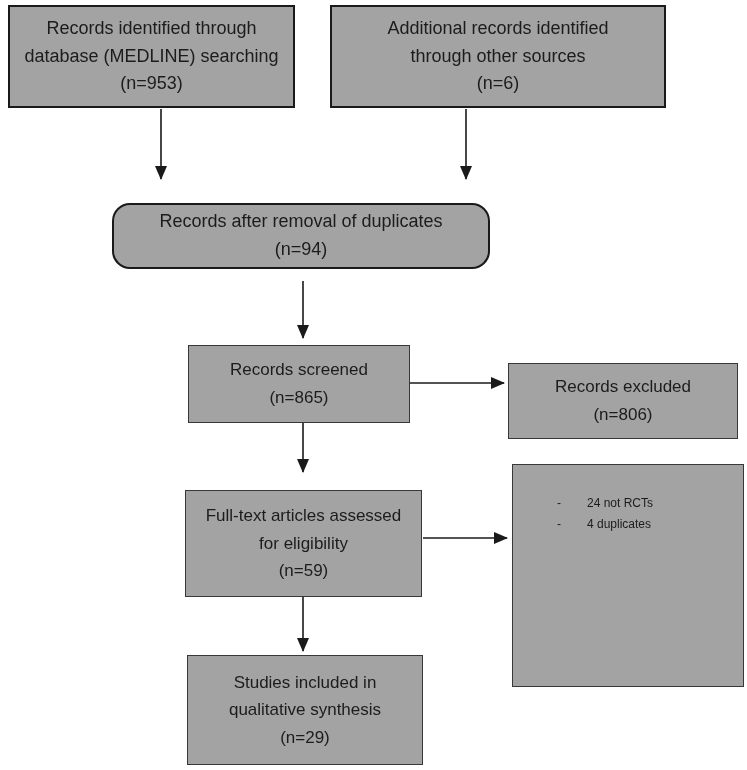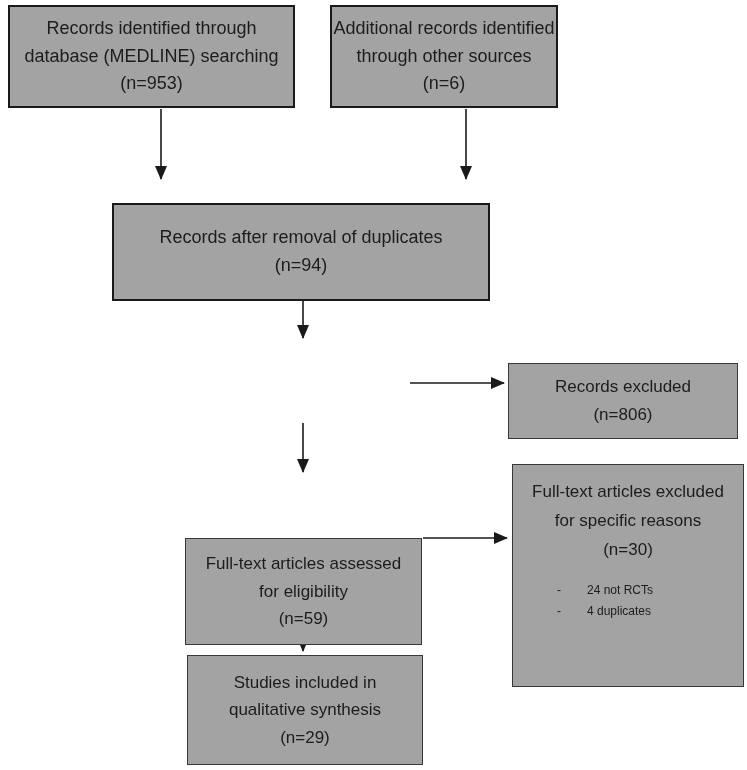--- a/index.html
+++ b/index.html
@@ -59,47 +59,48 @@
     <line x1="423" y1="538" x2="507" y2="538" stroke="#1a1a1a" stroke-width="1.6" marker-end="url(#ah)"></line>
     <line x1="303" y1="597" x2="303" y2="651" stroke="#1a1a1a" stroke-width="1.6" marker-end="url(#ah)"></line>
   </svg>
 
   <div class="node f-top" style="left:8px; top:5px; width:287px; height:103px;">
     <div class="txt">Records identified through
 database (MEDLINE) searching
 (n=953)</div>
   </div>
 
-  <div class="node f-top" style="left:330px; top:5px; width:228px; height:103px;">
+  <div class="node f-top" style="left:330px; top:5px; width:336px; height:103px;">
     <div class="txt">Additional records identified
 through other sources
 (n=6)</div>
   </div>
 
-  <div class="node f-top" style="left:112px; top:203px; width:378px; height:98px;">
+  <div class="node f-top" style="left:112px; top:203px; width:378px; height:66px;border-radius:18px;">
     <div class="txt">Records after removal of duplicates
 (n=94)</div>
   </div>
 
+  <div class="node f-low thin" style="left:188px; top:345px; width:222px; height:78px;">
+    <div class="txt">Records screened
+(n=865)</div>
+  </div>
 
   <div class="node f-low thin" style="left:508px; top:345px; width:230px; height:76px;margin-top:18px;">
     <div class="txt">Records excluded
 (n=806)</div>
   </div>
 
-  <div class="node f-low thin" style="left:185px; top:490px; width:237px; height:107px;margin-top:48px;">
+  <div class="node f-low thin" style="left:185px; top:490px; width:237px; height:107px;">
     <div class="txt">Full-text articles assessed
 for eligibility
 (n=59)</div>
   </div>
 
   <div class="node f-low thin reasons-box" style="left:512px; top:464px; width:232px; height:223px;">
-    <div class="reasons-title">Full-text articles excluded
-for specific reasons
-(n=30)</div>
     <div class="bullets">
       <div class="bullet">
         <span class="dash">-</span><span>24 not RCTs</span>
       </div>
       <div class="bullet">
         <span class="dash">-</span><span>4 duplicates</span>
       </div>
     </div>
   </div>
 

